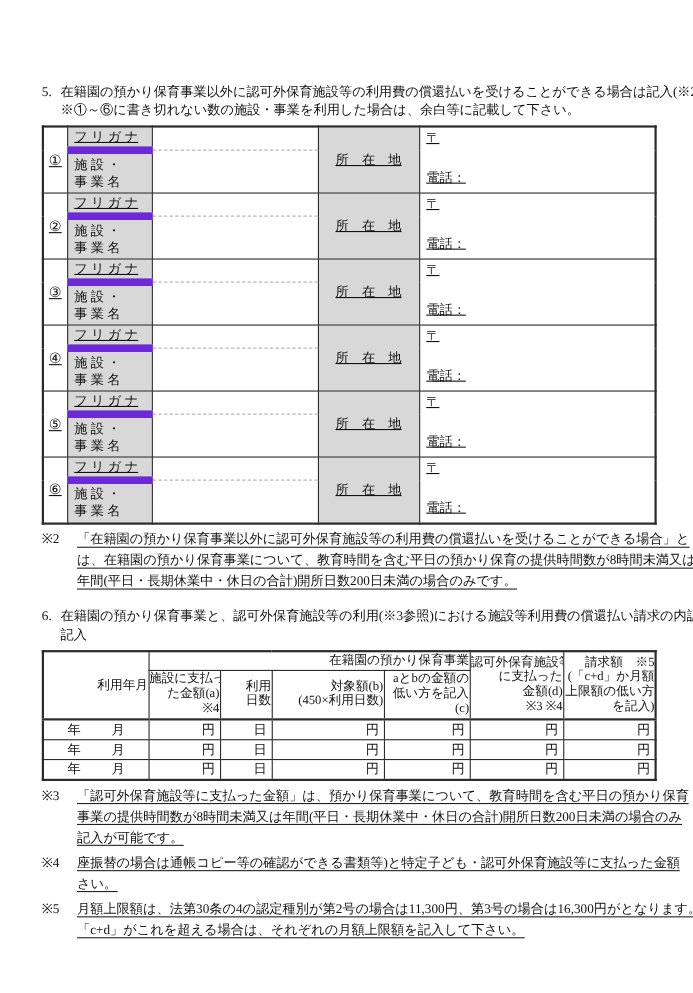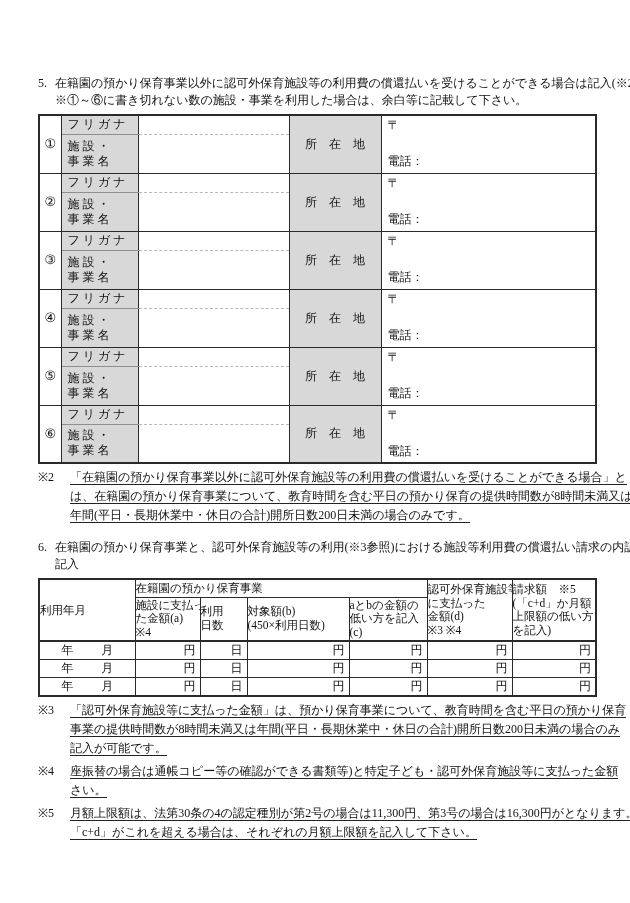--- a/index.html
+++ b/index.html
@@ -26,26 +26,26 @@
     width:557px; margin-top:5px;
     border:2px solid #2a2a2a;
     font-size:12px;
   }
   .t5 td { border:1px solid #2a2a2a; overflow:hidden; }
   .t5 col.w-num { width:22px; }
   .t5 col.w-lbl { width:77px; }
   .t5 col.w-inp { width:151px; }
   .t5 col.w-loc { width:92px; }
   .t5 col.w-addr { width:215px; }
-  .t5 tr.rA td { height:19px; }
+  .t5 tr.rA td { height:19px;text-decoration:underline; }
   .t5 tr.rB td { height:39px; }
   .t5 .c-num { text-align:center; font-size:13px; background:#ffffff; }
   .t5 .c-lbl { background:#d8d8d8; padding-left:6px; white-space:nowrap; }
   .t5 .c-furi { border-bottom:1px solid #8f8f8f; }
-  .t5 .c-nm { border-top:1px solid #6d28d9; line-height:15px; }
+  .t5 .c-nm { border-top:7px solid #6d28d9; line-height:15px; }
   .t5 .c-inp { background:#ffffff; }
   .t5 .c-inp-furi { border-bottom:1px dashed #b8b8b8; }
   .t5 tr.rB .c-inp { border-top:1px dashed #b8b8b8; }
   .t5 .c-loc { text-align:center; padding-left:0; }
   .t5 .c-addr { background:#ffffff; vertical-align:top; padding:0; }
   .t5 .addr-flex { display:flex; flex-direction:column; justify-content:space-between; height:56px; padding:1px 6px 2px 6px; }
   .t5 .postal { font-size:12px; }
   .t5 .phone { font-size:12px; }
 
   
@@ -55,21 +55,21 @@
   .nline { white-space:nowrap; }
   .ul { border-bottom:1px solid #222222; padding-bottom:0px;font-family:Liberation Serif, serif; }
 
   
   table.t6 {
     border-collapse:collapse; table-layout:fixed;
     width:557px; margin-top:5px;
     border:2px solid #2a2a2a;
     font-size:11.5px;
   }
-  .t6 td { border:1px solid #2a2a2a; text-align:left; vertical-align:middle; overflow:hidden; }
+  .t6 td { border:1px solid #2a2a2a; text-align:right; vertical-align:middle; overflow:hidden; }
   .t6 col.c1 { width:96px; }
   .t6 col.c2 { width:65px; }
   .t6 col.c3 { width:47px; }
   .t6 col.c4 { width:102px; }
   .t6 col.c5 { width:78px; }
   .t6 col.c6 { width:85px; }
   .t6 col.c7 { width:84px; }
   .t6 tr.h1 td { height:18px; }
   .t6 tr.h2 td { height:44px; }
   .t6 .hline { line-height:13.5px; white-space:nowrap; }

